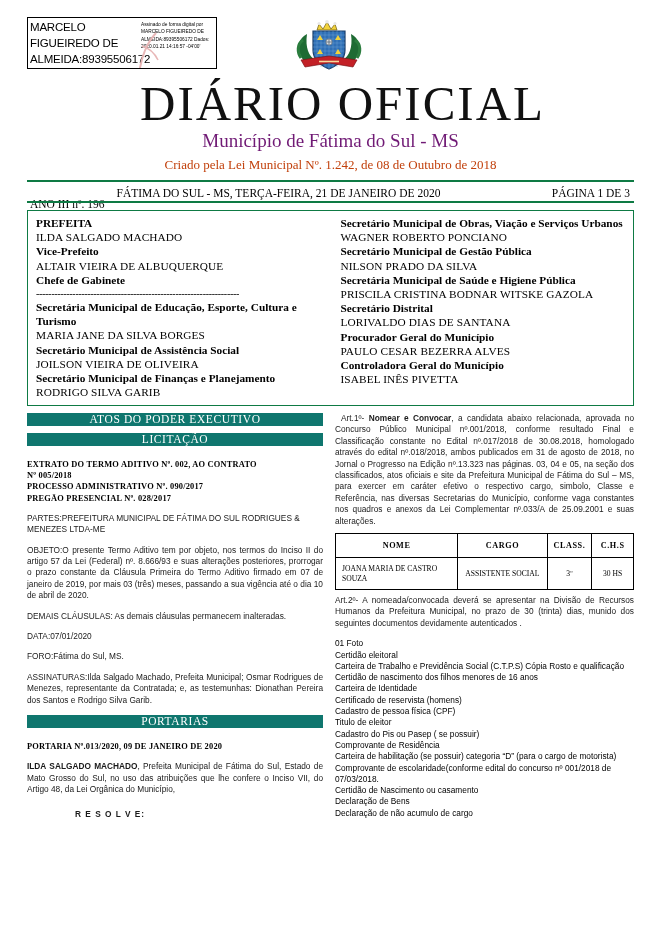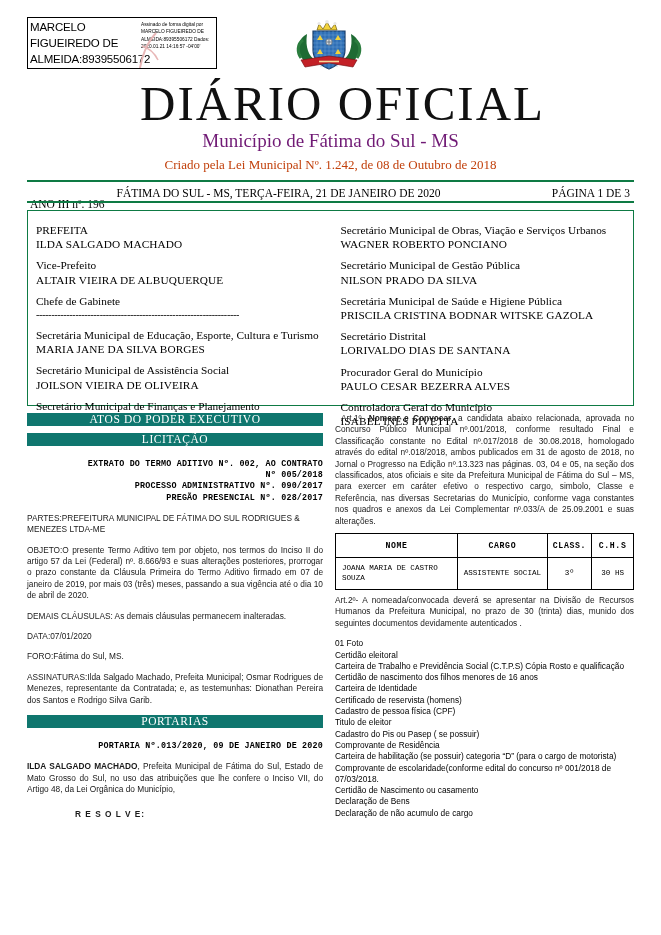--- a/index.html
+++ b/index.html
@@ -66,47 +66,47 @@
   .ano-c{margin-left:auto;padding-right:4px;}
 
   
   .offbox{
     position:absolute;left:27px;top:210px;width:607px;height:196px;
     border:1.6px solid #0e7a44;box-sizing:border-box;
     display:flex;
   }
   .offcol{width:50%;box-sizing:border-box;padding:5px 6px 0 8px;}
   .offcol.right{padding-left:10px;}
-  .off-role{font-size:11.3px;font-weight:normal;line-height:14.2px;margin-top:7px;}
+  .off-role{font-size:11.3px;font-weight:bold;line-height:14.2px;}
   .off-name{font-size:11.3px;line-height:14.2px;letter-spacing:0.1px;}
   .off-dashes{font-size:10px;line-height:13px;letter-spacing:-0.3px;overflow:hidden;white-space:nowrap;}
 
   
   .banner{
     background:#0f766e;color:#fff;text-align:center;
     font-size:11.5px;letter-spacing:0.6px;
     height:13px;line-height:13px;
   }
 
   
   .colL{position:absolute;left:27px;top:413px;width:296px;}
   .colR{position:absolute;left:335px;top:413px;width:299px;}
 
   .blk{font-family:"Liberation Sans",sans-serif;font-size:8.3px;line-height:11.4px;color:#1a1a1a;}
   .just{text-align:justify;}
   .b{font-weight:bold;}
   .sp{height:9px;}
   .sp-s{height:5px;}
   .sp-l{height:13px;}
-  .hdr-bold{font-family:Liberation Mono, monospace;font-size:8.4px;font-weight:bold;line-height:11.2px;text-align:right;letter-spacing:0.2px;}
+  .hdr-bold{font-family:Liberation Serif, serif;font-size:8.4px;font-weight:bold;line-height:11.2px;text-align:left;letter-spacing:0.2px;}
 
   
   table.nomtab{
     border-collapse:collapse;width:100%;margin-top:6px;
-    font-family:Liberation Mono, monospace;
+    font-family:Liberation Serif, serif;
   }
   table.nomtab th{
     border:1px solid #000;font-size:8.2px;font-weight:bold;
     padding:7px 2px;text-align:center;letter-spacing:0.6px;
   }
   table.nomtab td{
     border:1px solid #000;font-size:7.6px;padding:6px 3px;
     text-align:center;line-height:9.5px;
   }
   table.nomtab td.nm{text-align:left;padding-left:6px;}

